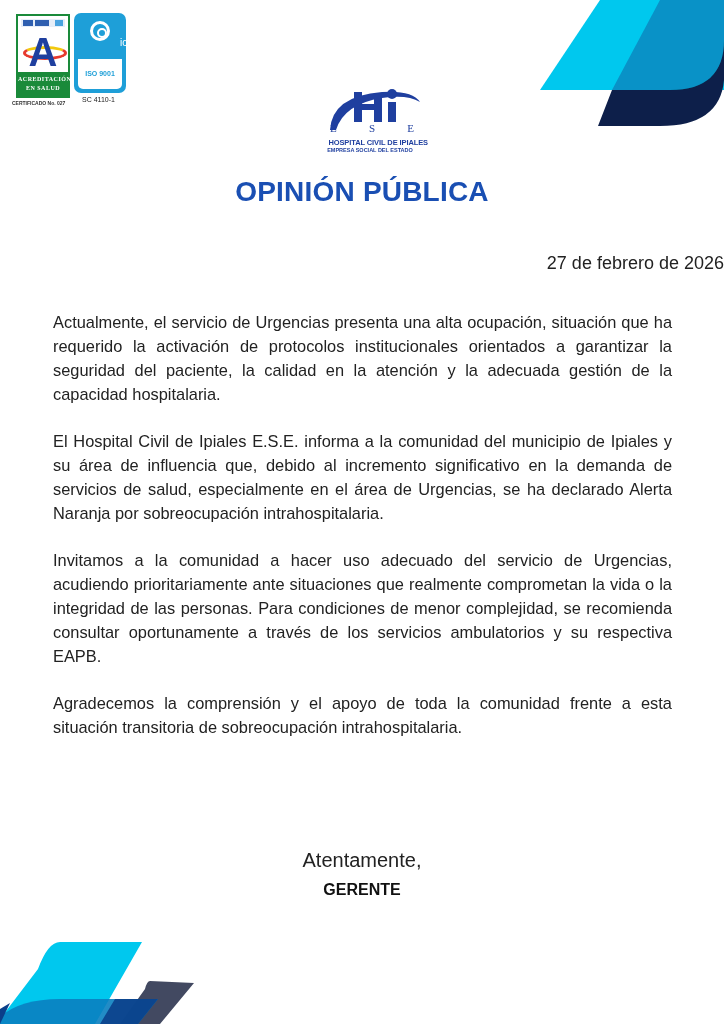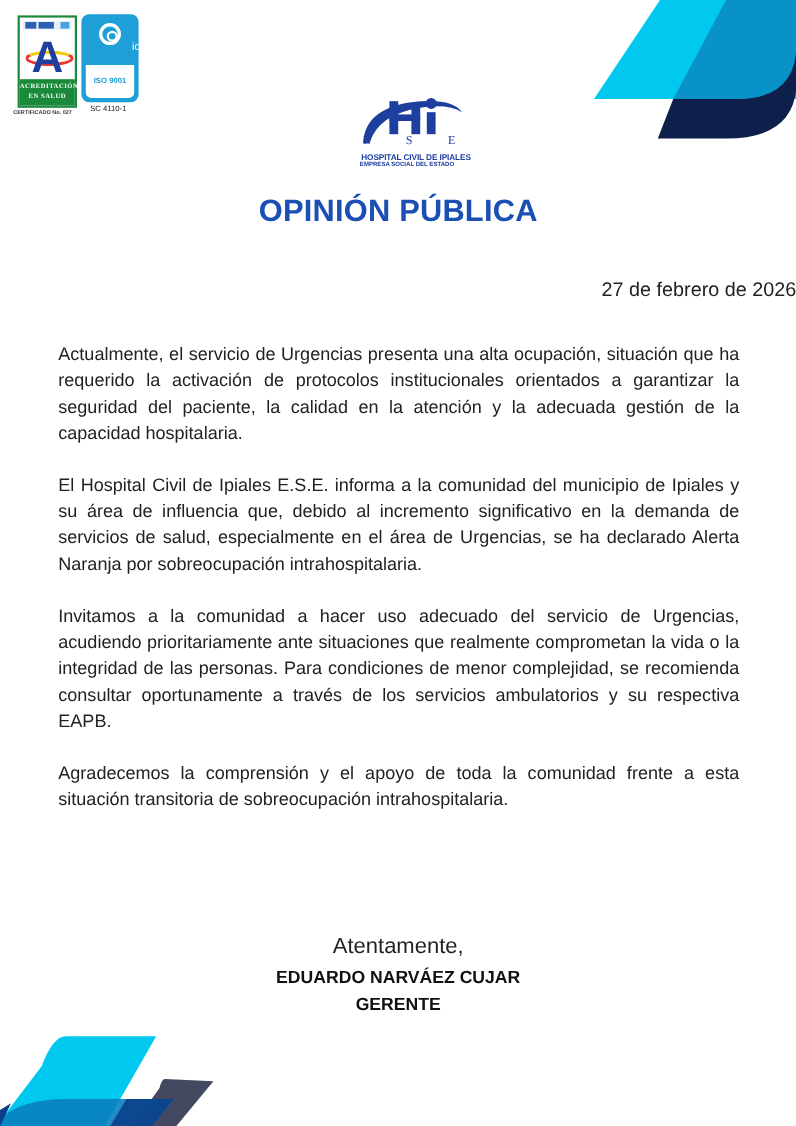--- a/index.html
+++ b/index.html
@@ -149,15 +149,14 @@
 
 <div class="body">
   <p>Actualmente, el servicio de Urgencias presenta una alta ocupación, situación que ha requerido la activación de protocolos institucionales orientados a garantizar la seguridad del paciente, la calidad en la atención y la adecuada gestión de la capacidad hospitalaria.</p>
   <p>El Hospital Civil de Ipiales E.S.E. informa a la comunidad del municipio de Ipiales y su área de influencia que, debido al incremento significativo en la demanda de servicios de salud, especialmente en el área de Urgencias, se ha declarado Alerta Naranja por sobreocupación intrahospitalaria.</p>
   <p>Invitamos a la comunidad a hacer uso adecuado del servicio de Urgencias, acudiendo prioritariamente ante situaciones que realmente comprometan la vida o la integridad de las personas. Para condiciones de menor complejidad, se recomienda consultar oportunamente a través de los servicios ambulatorios y su respectiva EAPB.</p>
   <p>Agradecemos la comprensión y el apoyo de toda la comunidad frente a esta situación transitoria de sobreocupación intrahospitalaria.</p>
 </div>
 
 <div class="closing">Atentamente,</div>
 <div class="signer">
-  <div>EDUARDO NARVÁEZ CUJAR</div>
   <div>GERENTE</div>
 </div>
 
 </body></html>

